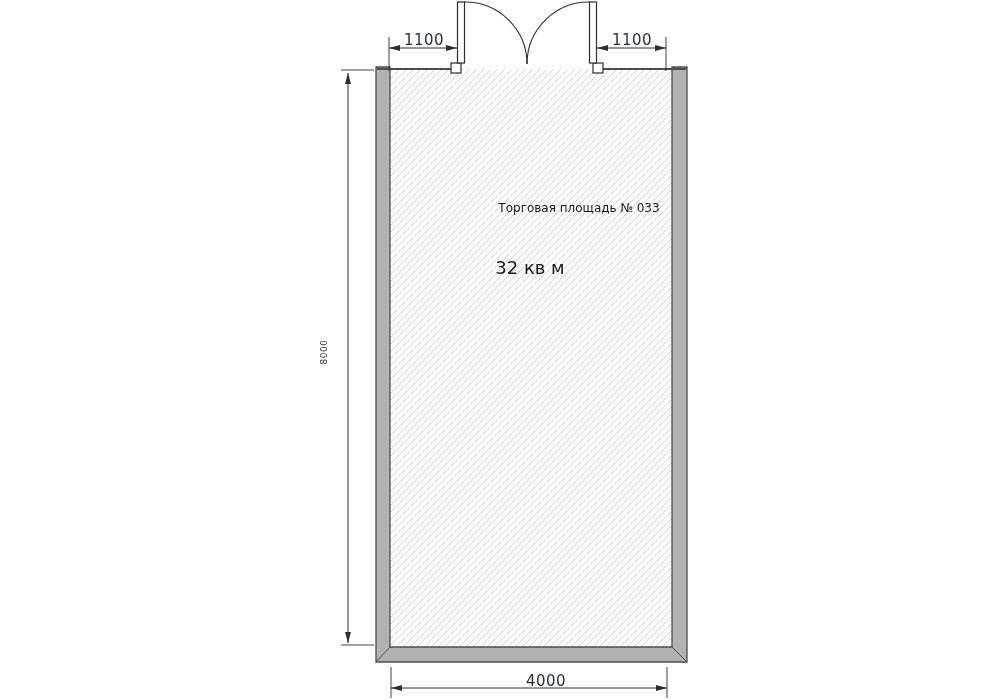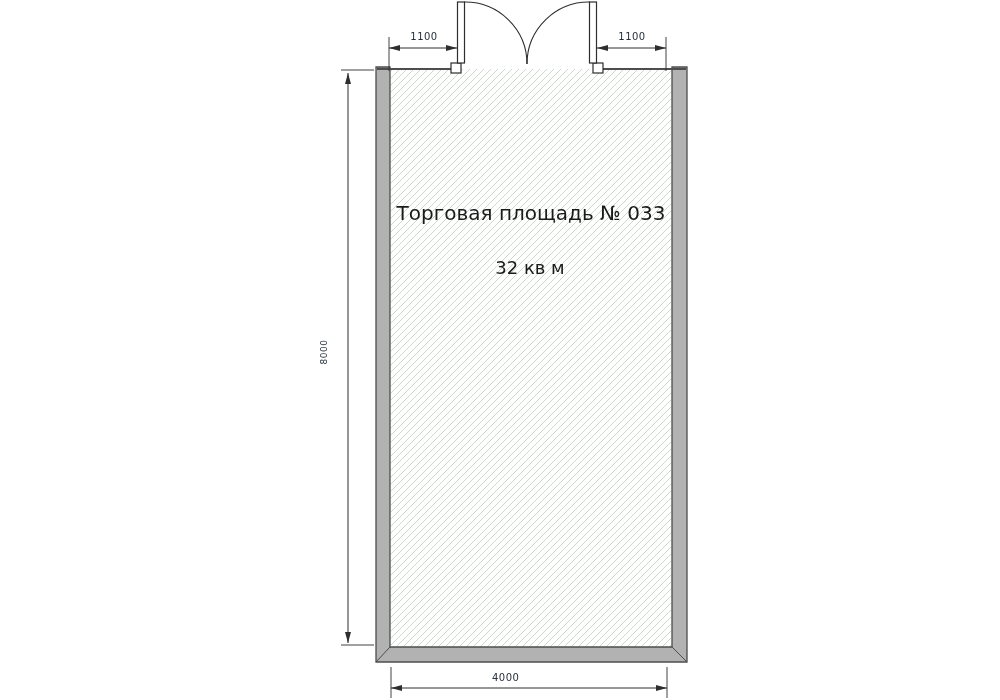--- a/index.html
+++ b/index.html
@@ -16,26 +16,26 @@
   .door      { fill:#ffffff; stroke:var(--line_color,#2e2e2e); stroke-width:1.2; }
   .arc       { fill:none; stroke:var(--line_color,#2e2e2e); stroke-width:1.1; }
   .dim       { stroke:var(--line_color,#2e2e2e); stroke-width:1; fill:none; }
   .ext       { stroke:var(--line_color,#2e2e2e); stroke-width:0.9; }
   .arrowhead { fill:var(--line_color,#2e2e2e); }
   .hatchline { stroke:var(--hatch_line,#ccd8cc); stroke-width:1; fill:none; }
   .interior  { fill:#ffffff; }
 
   
   .label { position:absolute; color:var(--label_color,#1a1a1a); }
-  .room-name { left:390px; top:201px; width:282px; text-align:center; font-size:20px; }
+  .room-name { left:390px; top:201px; width:282px; text-align:center; font-size:12px;padding-left:48px; }
   .room-area { left:390px; top:257px; width:280px; text-align:center; font-size:18px; }
-  .dimtext   { position:absolute; font-size:10px; color:var(--dim_text_color,#26303b); letter-spacing:0.5px; }
+  .dimtext   { position:absolute; font-size:15px; color:var(--dim_text_color,#26303b); letter-spacing:0.5px; }
   .dim-door-left  { left:398px; top:31px;  width:52px; text-align:center; }
   .dim-door-right { left:606px; top:31px;  width:52px; text-align:center; }
-  .dim-width      { left:492px; top:672px; width:60px; text-align:left; }
+  .dim-width      { left:516px; top:672px; width:60px; text-align:center; }
   .dim-depth      { left:306px; top:345px; width:40px; height:14px; text-align:center;
                     font-size:9px; transform:rotate(-90deg); transform-origin:center; }
 </style>
 </head>
 <body>
 
 <div class="canvas">
 
   <svg width="1000" height="700" viewBox="0 0 1000 700" aria-hidden="true">
     <defs>

